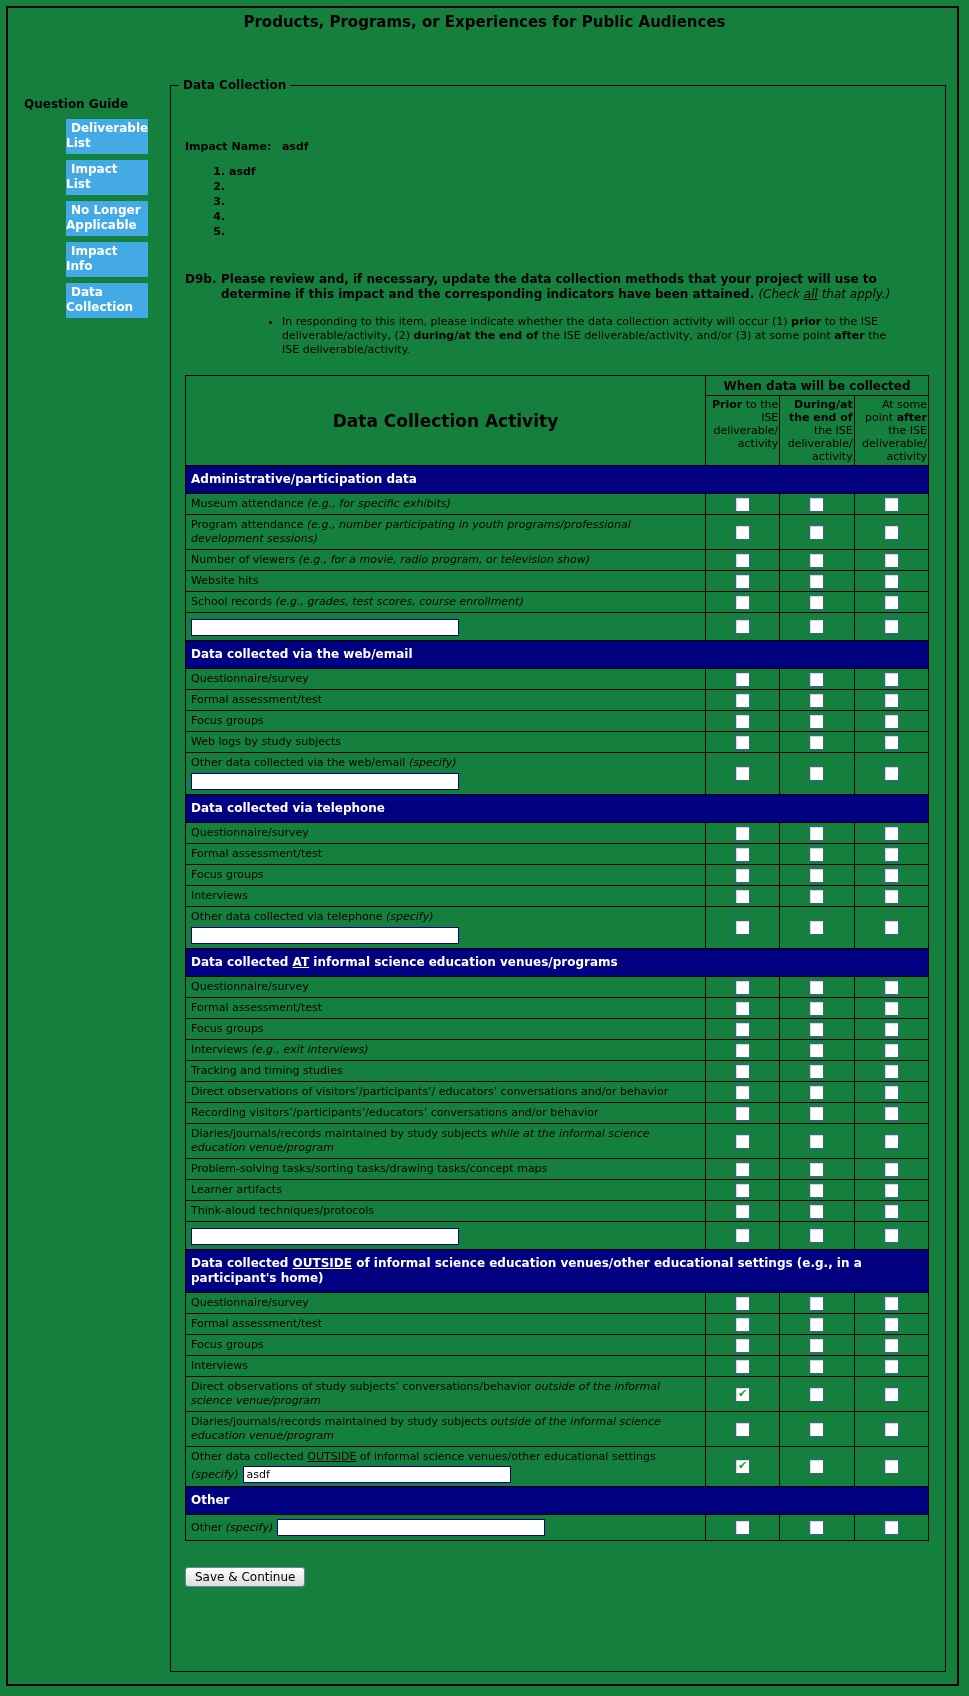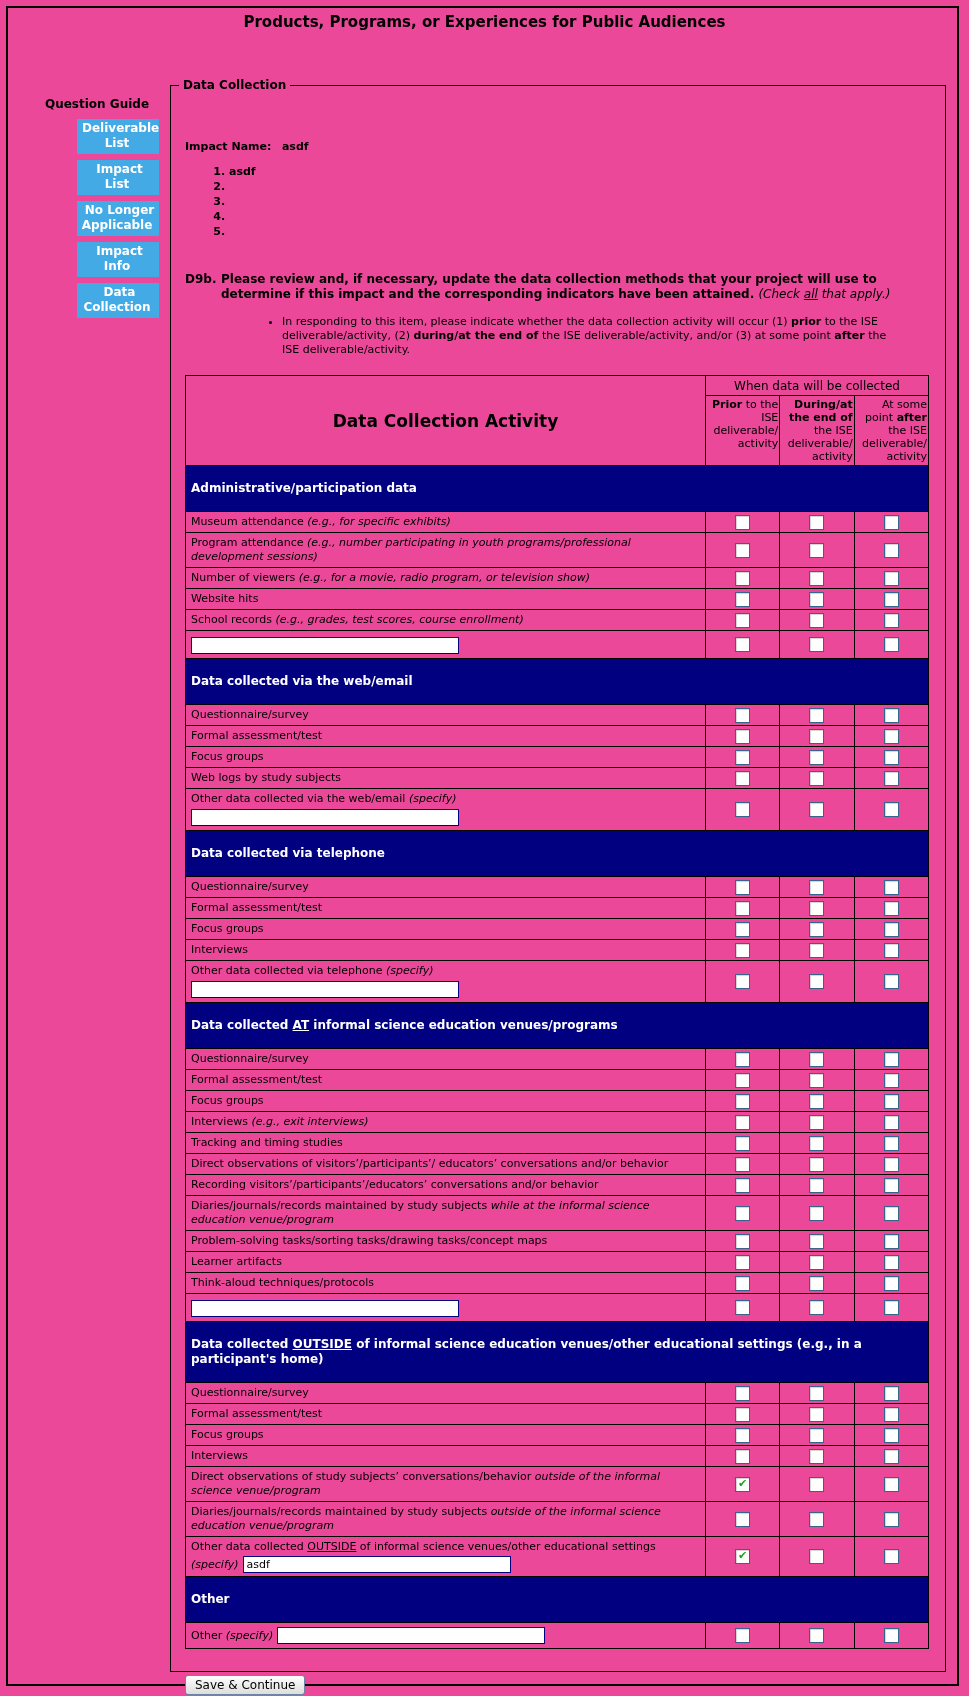--- a/index.html
+++ b/index.html
@@ -1,26 +1,26 @@
 <!DOCTYPE html>
 <html style="--accent: #44AAE6; --navy: #000080; --green: #1CA41C; --input-border: #000080;"><head>
 <meta charset="utf-8">
 <style>
   :root{
     --accent:#44AAE6; --navy:#000080; --green:#1CA41C; --input-border:#000080;
   }
   html,body{margin:0;padding:0;background:#fff;}
   body{width:969px;font-family:"DejaVu Sans","Liberation Sans",sans-serif;font-size:11px;color:#000;}
-  .page{position:relative;width:969px;height:1696px;background:#ec4899;overflow:hidden;}
+  .page{position:relative;width:969px;height:1696px;background:#15803d;overflow:hidden;}
   .outer-border{position:absolute;left:6px;top:6px;width:953px;height:1680px;border:2px solid #000;box-sizing:border-box;}
   .page-title{position:absolute;top:13px;left:0;width:100%;text-align:center;font-weight:bold;font-size:15px;}
   .b{font-weight:bold;} .i{font-style:italic;} .u{text-decoration:underline;}
 
   
-  .sidebar{position:absolute;left:33px;top:97px;width:126px;text-align:center;}
+  .sidebar{position:absolute;left:22px;top:97px;width:126px;}
   .sidebar-title{font-weight:bold;font-size:12px;margin-bottom:8px;padding-left:2px;}
   .nav-btn{background:var(--accent);color:#fff;font-weight:bold;font-size:12px;line-height:15px;
     padding:2px 2px 3px 0;text-indent:5px;margin-bottom:6px;cursor:pointer;margin-left:44px;}
 
   
   .main-fs{position:absolute;left:170px;top:78px;width:776px;height:1594px;border:1px solid #000;
     box-sizing:border-box;margin:0;padding:0;}
   .main-fs legend{font-weight:bold;font-size:12px;margin-left:8px;padding:0 4px;}
   .fs-content{padding:0 14px;}
 
@@ -32,23 +32,23 @@
   .question-block{margin-top:33px;display:flex;font-size:12px;line-height:15px;}
   .qnum{width:36px;flex:none;font-weight:bold;}
   .qtext{flex:1;}
   .bullet-wrap{margin:13px 0 0 44px;width:676px;}
   .bullet-wrap ul{margin:0;padding-left:14px;}
   .bullet-wrap li{line-height:14px;margin-left:39px;}
 
   table.dc{border-collapse:collapse;margin-top:18px;width:744px;table-layout:fixed;}
   table.dc th,table.dc td{border:1px solid #000;box-sizing:border-box;}
   .th-activity{width:520px;font-size:17px;font-weight:bold;text-align:center;vertical-align:middle;}
-  .th-when{font-size:12px;font-weight:normal;text-align:center;height:20px;padding:1px;}
+  .th-when{font-size:12px;font-weight:bold;text-align:center;height:20px;padding:1px;}
   .th-col{width:74px;font-weight:normal;font-size:11px;text-align:right;padding:2px 1px;line-height:13px;vertical-align:top;}
-  td.section-td{background:var(--navy);color:#fff;font-weight:bold;font-size:12px;padding:15px 5px;line-height:15px;}
+  td.section-td{background:var(--navy);color:#fff;font-weight:bold;font-size:12px;padding:6px 5px;line-height:15px;}
   td.label-td{padding:3px 5px;line-height:14px;vertical-align:middle;}
   td.check-td{text-align:center;vertical-align:middle;}
   .cb{display:inline-block;width:13px;height:13px;border:1px solid #36648B;background:#fff;
     line-height:12px;font-size:11px;color:var(--green);text-align:center;vertical-align:middle;
     box-shadow:inset 1px 1px 1px rgba(0,0,0,0.18);cursor:pointer;}
   input.spec{width:268px;height:17px;border:1px solid var(--input-border);font-size:11px;
     font-family:inherit;padding:1px 3px;margin:3px 0 1px 0;box-sizing:border-box;background:#fff;}
   .inline-line{margin-top:2px;}
   .inline-line input.spec{vertical-align:middle;margin:0 0 0 4px;}
   td.label-td .lbl-inline input.spec{vertical-align:middle;margin:1px 0 1px 4px;}

